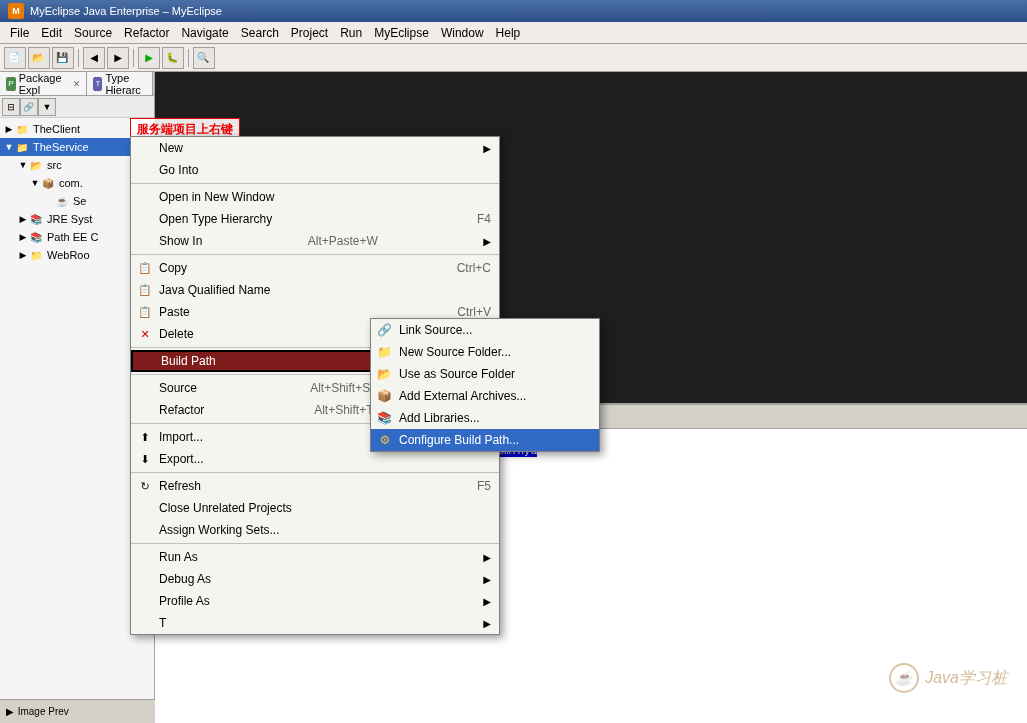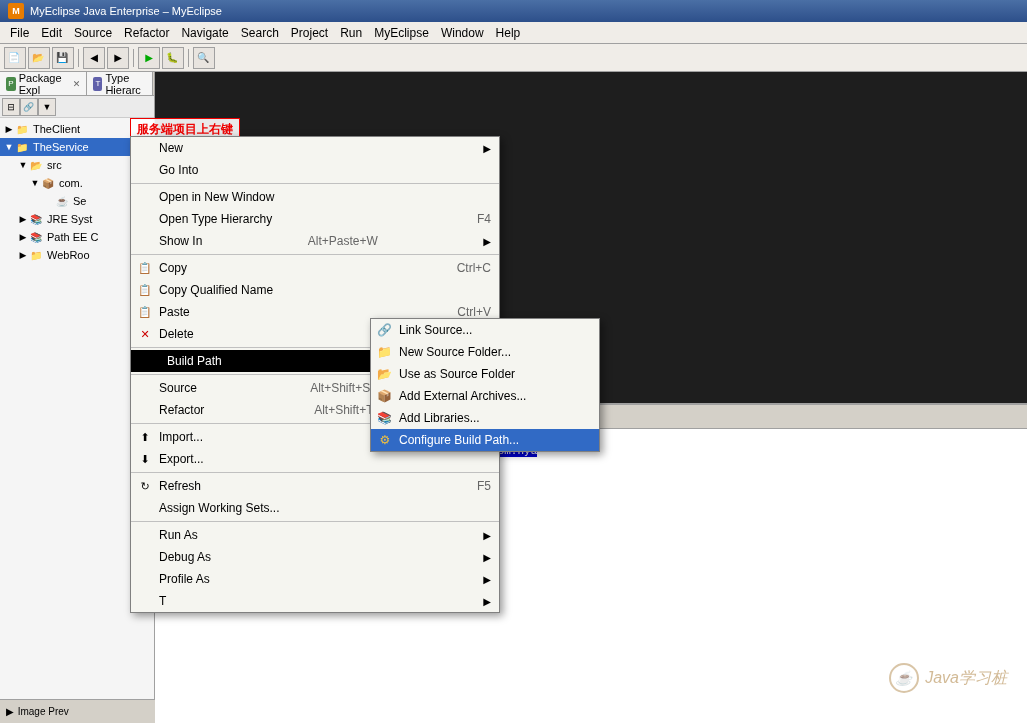--- a/index.html
+++ b/index.html
@@ -498,35 +498,35 @@
       <span class="arrow">▶</span>
     </div>
     <div class="ctx-sep"></div>
     <div class="ctx-item">
       <span class="ctx-icon">📋</span>
       <span>Copy</span>
       <span class="shortcut">Ctrl+C</span>
     </div>
     <div class="ctx-item">
       <span class="ctx-icon">📋</span>
-      <span>Copy Qualified Name</span>
+      <span>Java Qualified Name</span>
     </div>
     <div class="ctx-item">
       <span class="ctx-icon">📋</span>
       <span>Paste</span>
       <span class="shortcut">Ctrl+V</span>
     </div>
     <div class="ctx-item">
       <span class="ctx-icon" style="color:#cc0000">✕</span>
       <span>Delete</span>
       <span class="shortcut">Delete</span>
     </div>
     <div class="ctx-sep"></div>
 
-    <div class="ctx-item highlighted" style="border: 8px solid #000000; background: #000000; color: white;">
+    <div class="ctx-item highlighted" style="border: 2px solid #000000; background: #7f1d1d; color: white;">
       <span>Build Path</span>
       <span class="arrow" style="margin-left:auto; color:white">▶</span>
     </div>
     <div class="ctx-sep"></div>
     <div class="ctx-item">
       <span>Source</span>
       <span class="shortcut">Alt+Shift+S</span>
       <span class="arrow">▶</span>
     </div>
     <div class="ctx-item">
@@ -541,20 +541,23 @@
     </div>
     <div class="ctx-item">
       <span class="ctx-icon">⬇</span>
       <span>Export...</span>
     </div>
     <div class="ctx-sep"></div>
     <div class="ctx-item">
       <span class="ctx-icon">↻</span>
       <span>Refresh</span>
       <span class="shortcut">F5</span>
+    </div>
+    <div class="ctx-item">
+      <span>Close Unrelated Projects</span>
     </div>
     <div class="ctx-item">
       <span>Assign Working Sets...</span>
     </div>
     <div class="ctx-sep"></div>
     <div class="ctx-item">
       <span>Run As</span>
       <span class="arrow" style="margin-left:auto">▶</span>
     </div>
     <div class="ctx-item">

